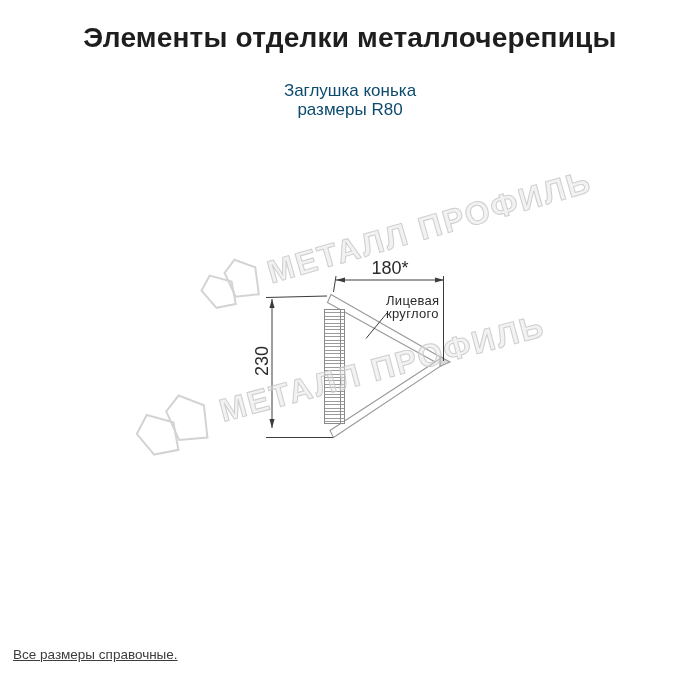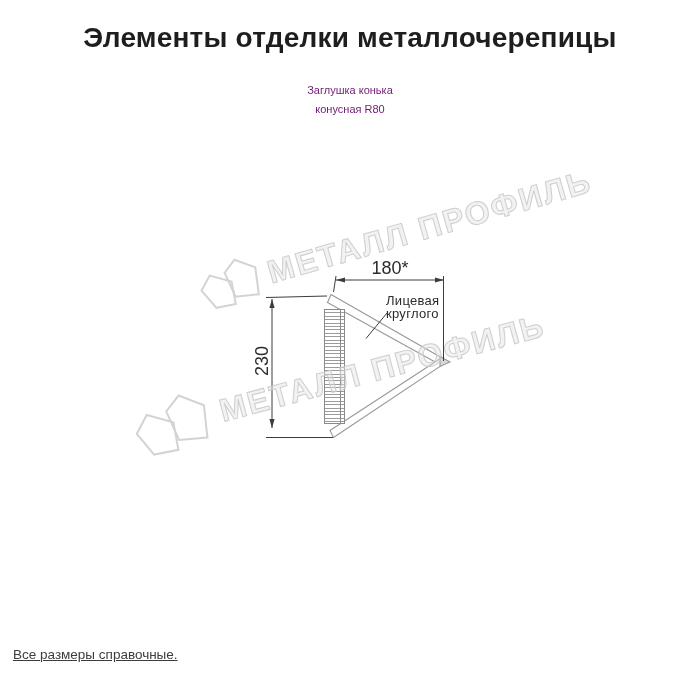--- a/index.html
+++ b/index.html
@@ -14,21 +14,21 @@
   
   .title{
     position:absolute;left:0;right:0;top:22px;
     text-align:center;
     font-size:28px;font-weight:bold;color:#1e1e1e;
     letter-spacing:0.2px;
   }
   .product{
     position:absolute;left:0;right:0;top:81px;
     text-align:center;
-    font-size:11px;line-height:19px;color:#701a75;
+    font-size:17px;line-height:19px;color:#0c4a6e;
   }
   .type-label{
     position:absolute;left:0;right:0;top:131px;
     text-align:center;
     font-size:17px;color:#262626;
     white-space:pre;
   }
   
   .watermark{
     position:absolute;
@@ -79,21 +79,21 @@
   }
 </style>
 </head>
 <body>
 
 <div class="page">
 
   <div class="title">Элементы отделки металлочерепицы</div>
   <div class="product">
     <div>Заглушка конька</div>
-    <div>конусная R80</div>
+    <div>размеры R80</div>
   </div>
 
   <div class="watermark wm-1">
     <svg width="66" height="52" viewBox="0 0 66 52">
       <g fill="none" stroke="#cfcfcf" stroke-width="2">
         <path d="M3 22 L9 44 L28 49 L34 27 L17 12 Z" transform="rotate(-10 18 30)"></path>
         <path d="M29 14 L33 40 L56 44 L60 17 L42 4 Z"></path>
       </g>
     </svg>
     <span class="wm-text">МЕТАЛЛ ПРОФИЛЬ</span>

